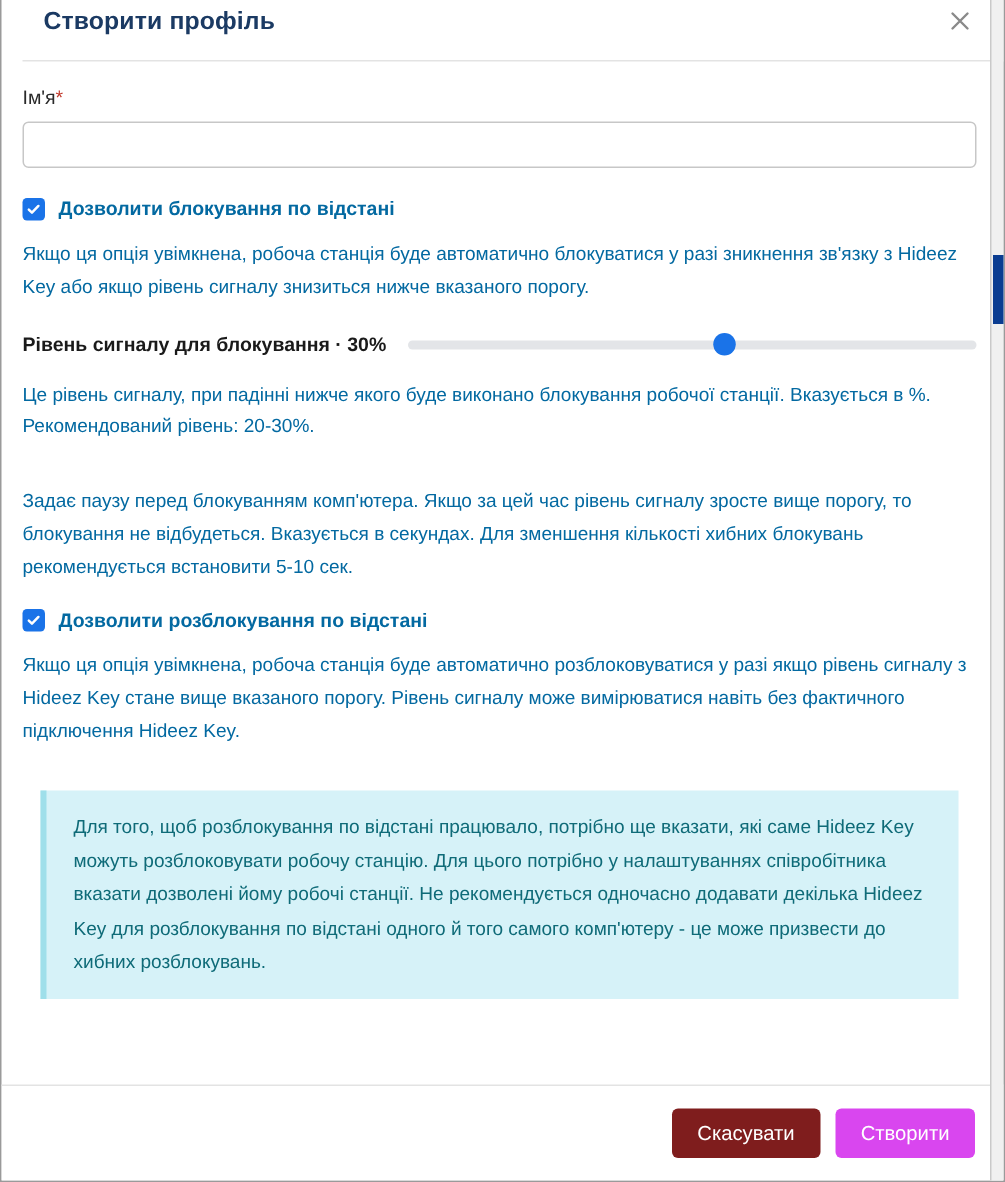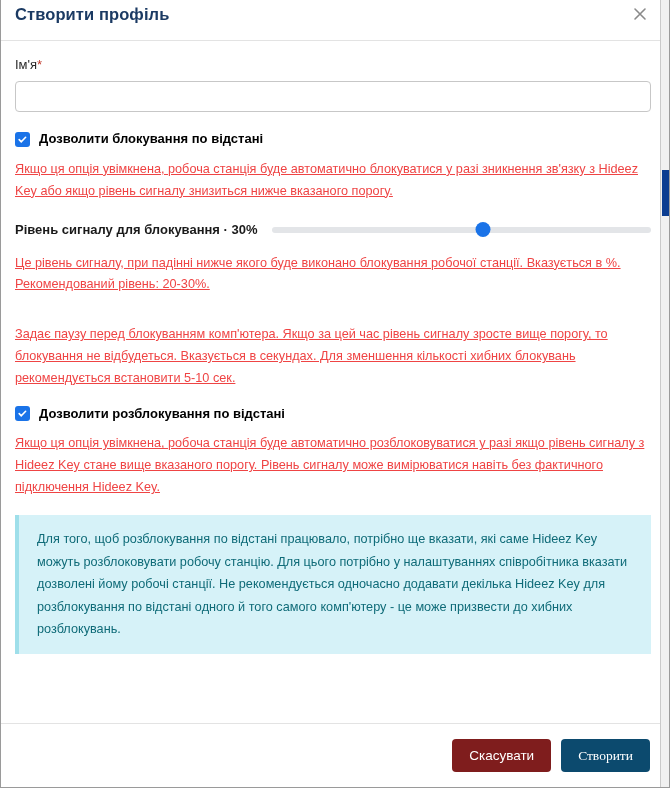--- a/index.html
+++ b/index.html
@@ -28,20 +28,21 @@
   
   .modal-header {
     flex: 0 0 auto;
     height: 41px;
     display: flex;
     align-items: center;
     justify-content: space-between;
     padding: 0 17px 12px 14px;
     border-bottom: 1px solid #e3e3e3;
     background: #ffffff;
+    margin-left: 14px;
   }
   .modal-title {
     font-size: 16.5px;
     font-weight: bold;
     color: #1b3a63;
     letter-spacing: 0.1px;
     white-space: nowrap;
   }
   .close-btn {
     width: 24px; height: 24px;
@@ -100,32 +101,31 @@
     border-radius: 3px;
     background: #1a73e8;
     display: flex;
     align-items: center;
     justify-content: center;
   }
   .cbox svg { display: block; }
   .check-label {
     font-size: 13px;
     font-weight: bold;
-    color: #000000;
+    color: #0369a1;
     line-height: 1.2;
   }
 
   
   .para {
     font-size: 12.7px;
-    color: #ef4444;
+    color: #0369a1;
     line-height: 1.72;
     margin: 0;
     max-width: 640px;
-    text-decoration: underline;
   }
 
   
   .slider-row {
     display: flex;
     align-items: center;
     gap: 14px;
     height: 22px;
   }
   .slider-caption {
@@ -159,21 +159,21 @@
     transform: translateX(-50%);
     top: 50%;
     margin-top: -7.5px;
   }
 
   
   .info-box {
     background: #d6f2f8;
     border-left: 4px solid #9fdfea;
     padding: 13px 20px 13px 18px;
-    margin: 0;
+    margin: 12px;
   }
   .info-text {
     font-size: 12.7px;
     color: #0f6b78;
     line-height: 1.78;
     margin: 0;
   }
 
   
   .modal-footer {
@@ -192,21 +192,21 @@
     border-radius: 4px;
     font-size: 13.5px;
     font-family: "Liberation Sans", "DejaVu Sans", sans-serif;
     padding: 0 17px;
     height: 33px;
     cursor: pointer;
     color: #ffffff;
     line-height: 1;
   }
   .btn-cancel { background: #7f1d1d; }
-  .btn-submit { background: #0c4a6e; font-family: Liberation Serif, serif; }
+  .btn-submit { background: #d946ef; }
 
   
   .scrollbar {
     position: absolute;
     top: 0;
     right: 0;
     width: 9px;
     height: 788px;
     background: #f0f0f0;
     border-left: 1px solid #c9c9c9;

